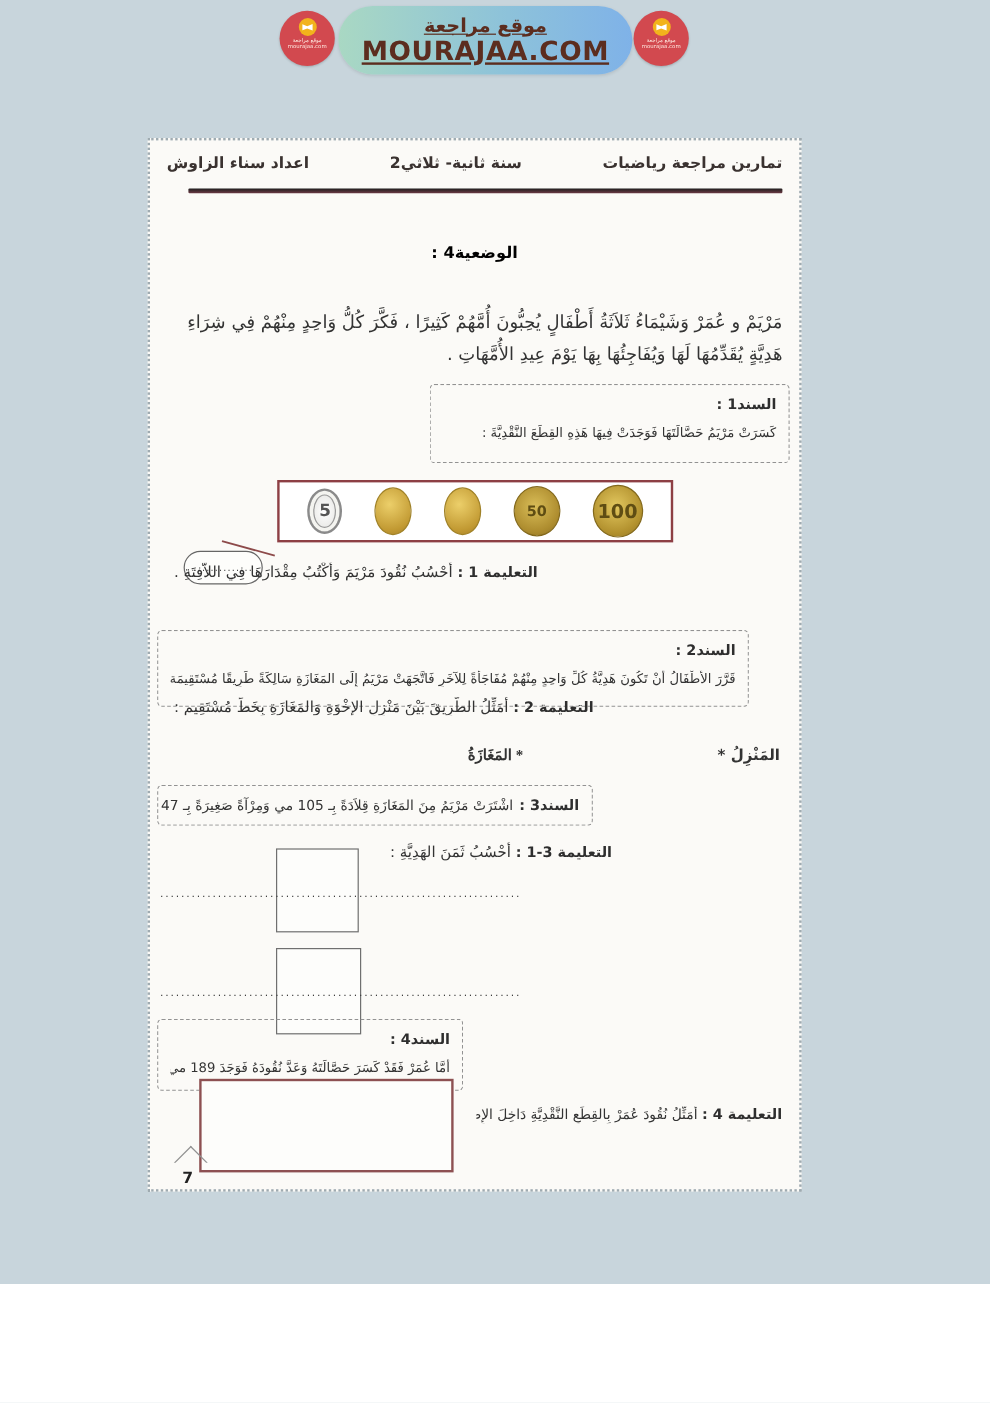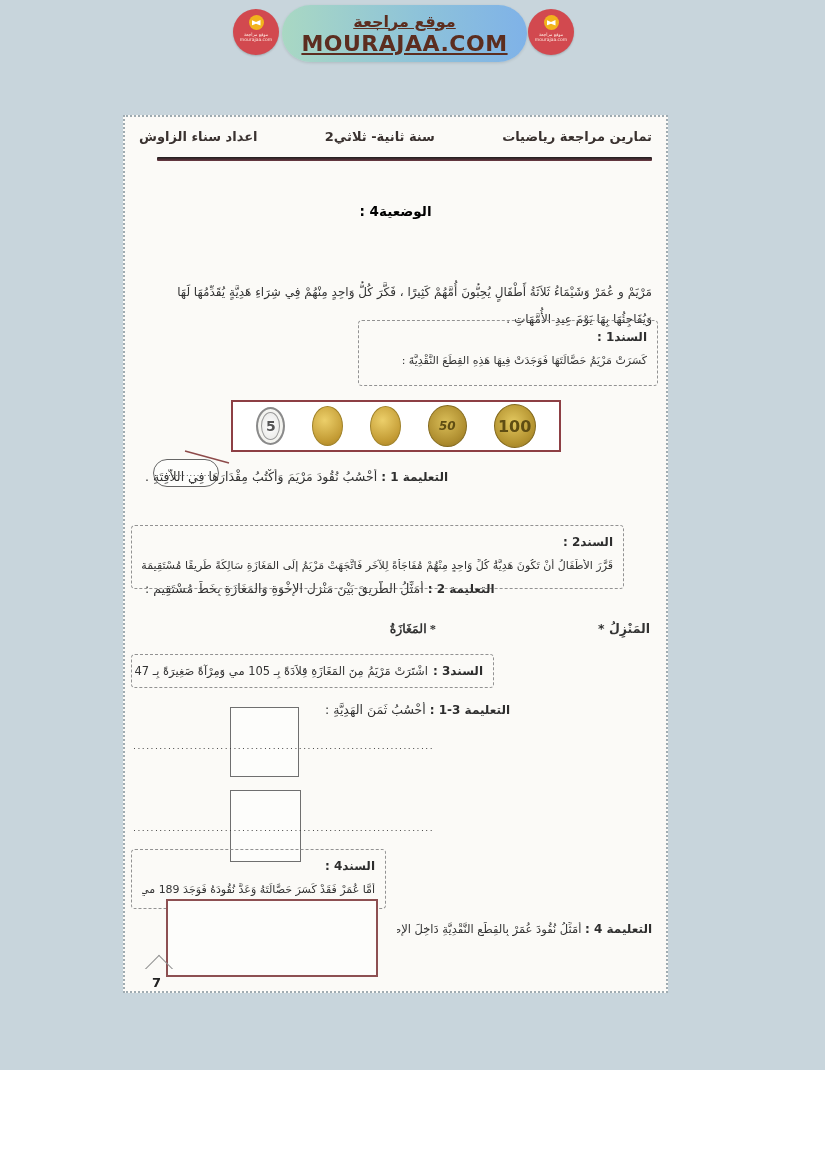--- a/index.html
+++ b/index.html
@@ -35,40 +35,40 @@
     background:#fbfaf7; border:2px dotted #9fabb1; box-sizing:border-box;
     direction:rtl; color:#333;
   }
   .abs{position:absolute;}
   .doc-head{top:12px; right:14px; left:14px; display:flex; justify-content:space-between;
     font-size:13px; font-weight:bold; color:#3a3230;}
   .head-rule{top:40px; right:14px; left:32px; height:4px;
     background:linear-gradient(#1d1d1d,#6b3a44); border-radius:1px;}
   .doc-title{top:86px; left:0; right:0; text-align:center; font-size:13.5px; font-weight:bold;
     color:#000000;}
-  .intro{top:138px; right:14px; left:14px; font-size:12px; line-height:27px; margin-top:24px;}
+  .intro{top:138px; right:14px; left:14px; font-size:15px; line-height:27px; }
   .dash-box{border:1.5px dashed #929292; border-radius:4px; box-sizing:border-box; padding:5px 10px;}
   .s1{top:203px; right:8px; width:300px; height:66px;}
   .s2{top:408px; right:42px; left:6px; height:64px;}
   .s3{top:537px; right:172px; left:6px; height:34px; white-space:nowrap; overflow:hidden;}
   .s4{top:732px; right:280px; left:6px; height:60px;}
   .lbl{font-weight:bold; font-size:12px; color:#2e2e2e;}
   .btxt{font-size:11px; white-space:nowrap; overflow:hidden; display:block; margin-top:9px;}
   .coin-frame{top:283px; right:105px; width:330px; height:52px; background:#fff;
     border:2px solid #8d3f44; box-sizing:border-box; direction:ltr;
     display:flex; align-items:center; justify-content:space-around; padding:0 10px;}
   .coin{border-radius:50%; display:flex; align-items:center; justify-content:center;
     font-weight:bold; box-sizing:border-box;}
   .coin.silver{width:29px; height:38px; background:radial-gradient(#ffffff,#dcdcd8);
     border:2px double #8a8a8a; color:#555; font-size:14px;
     box-shadow:inset 0 0 0 3px #f4f4f0, inset 0 0 0 4px #9a9a9a;}
   .coin.gold{width:31px; height:40px; background:radial-gradient(circle at 40% 35%,#eccf6a,#c29a33 70%,#a57f26);
     border:1px solid #a08228; color:#7a641d; font-size:11px;}
   .coin.gold50{width:39px; height:42px; background:radial-gradient(circle at 45% 40%,#d9bd58,#ae8d2f 65%,#8a6f22);
-    border:1px solid #83691d; color:#5f4d13; font-size:12px;font-style:italic;}
+    border:1px solid #83691d; color:#5f4d13; font-size:12px;}
   .coin.gold100{width:42px; height:44px; background:radial-gradient(circle at 45% 40%,#e2c75f,#b3922f 65%,#8f7322);
     border:1px solid #83691d; color:#5f4d13; font-size:16px;}
   .callout-line{top:330px; right:433px; width:52px; height:18px;}
   .callout{top:342px; right:447px; width:66px; height:28px; border:1.5px solid #666;
     border-radius:15px; box-sizing:border-box; display:flex; align-items:center; justify-content:center;
     font-size:8px; letter-spacing:1px; color:#444; background:#fdfdfb;}
   .instr{right:14px; font-size:12.5px; text-align:left; white-space:nowrap; overflow:hidden;}
   .i1{top:352px; left:20px;}
   .i2{top:464px; left:20px;}
   .i31{top:585px; left:200px;}

